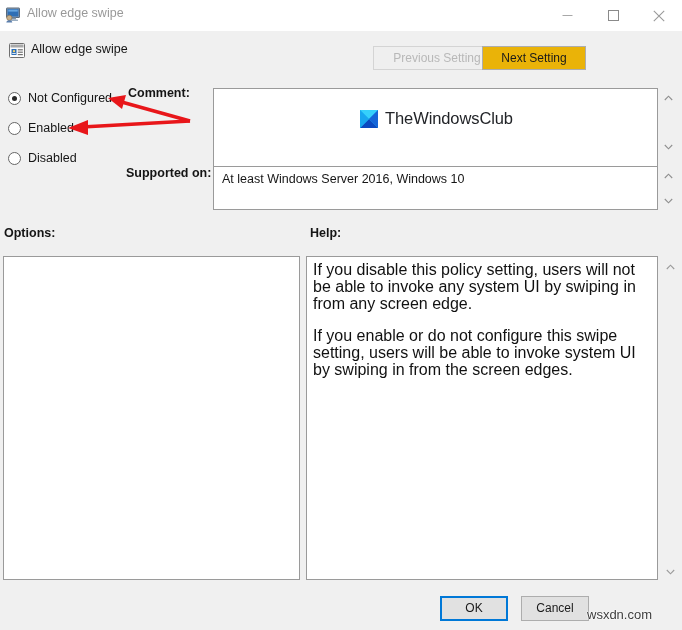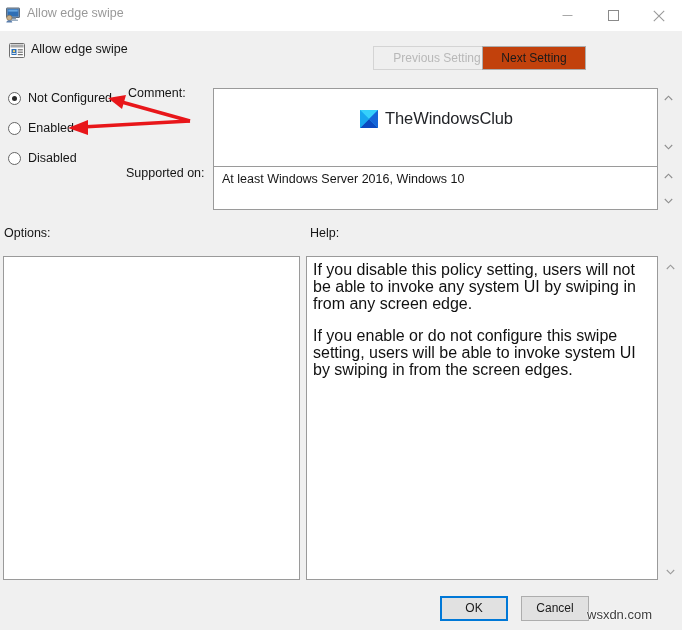--- a/index.html
+++ b/index.html
@@ -45,21 +45,21 @@
   }
   #policy-icon { position: absolute; left: 8px; top: 11px; width: 18px; height: 17px; }
   #policy-title {
     position: absolute; left: 31px; top: 11px;
     font-size: 12.5px; color: #151515; white-space: nowrap;
   }
   .navbtn {
     position: absolute; top: 46px; height: 24px;
     font-family: "Liberation Sans", sans-serif;
     font-size: 12px;
-    background: #c2410c;
+    background: #eab308;
     border: 1px solid #adadad;
     color: #1a1a1a;
     text-align: center;
     line-height: 22px;
     padding: 0;
   }
   #btn-prev {
     left: 373px; width: 128px;
     color: #b8b8b8; border-color: #d4d4d4; background: #efefef;
   }
@@ -80,21 +80,21 @@
     position: relative; flex: none;
   }
   .radio-dot.checked::after {
     content: ""; position: absolute; left: 3px; top: 3px;
     width: 5px; height: 5px; border-radius: 50%; background: #2a2a2a;
   }
   .radio-label { margin-left: 7px; font-size: 12.5px; color: #151515; white-space: nowrap; }
 
   
   .fieldlabel {
-    position: absolute; font-size: 12.5px; color: #151515; white-space: nowrap;
+    position: absolute; font-size: 12.5px; color: #151515; white-space: nowrap; font-weight: bold;
   }
   #label-comment { left: 128px; top: 86px; }
   #label-supported { left: 126px; top: 166px; }
 
   .boxframe {
     position: absolute; background: #ffffff; border: 1px solid #9a9a9a;
   }
   #comment-box { left: 213px; top: 88px; width: 445px; height: 84px; }
   #supported-box { left: 213px; top: 166px; width: 445px; height: 44px; padding-left: 44px; }
   #supported-text {

